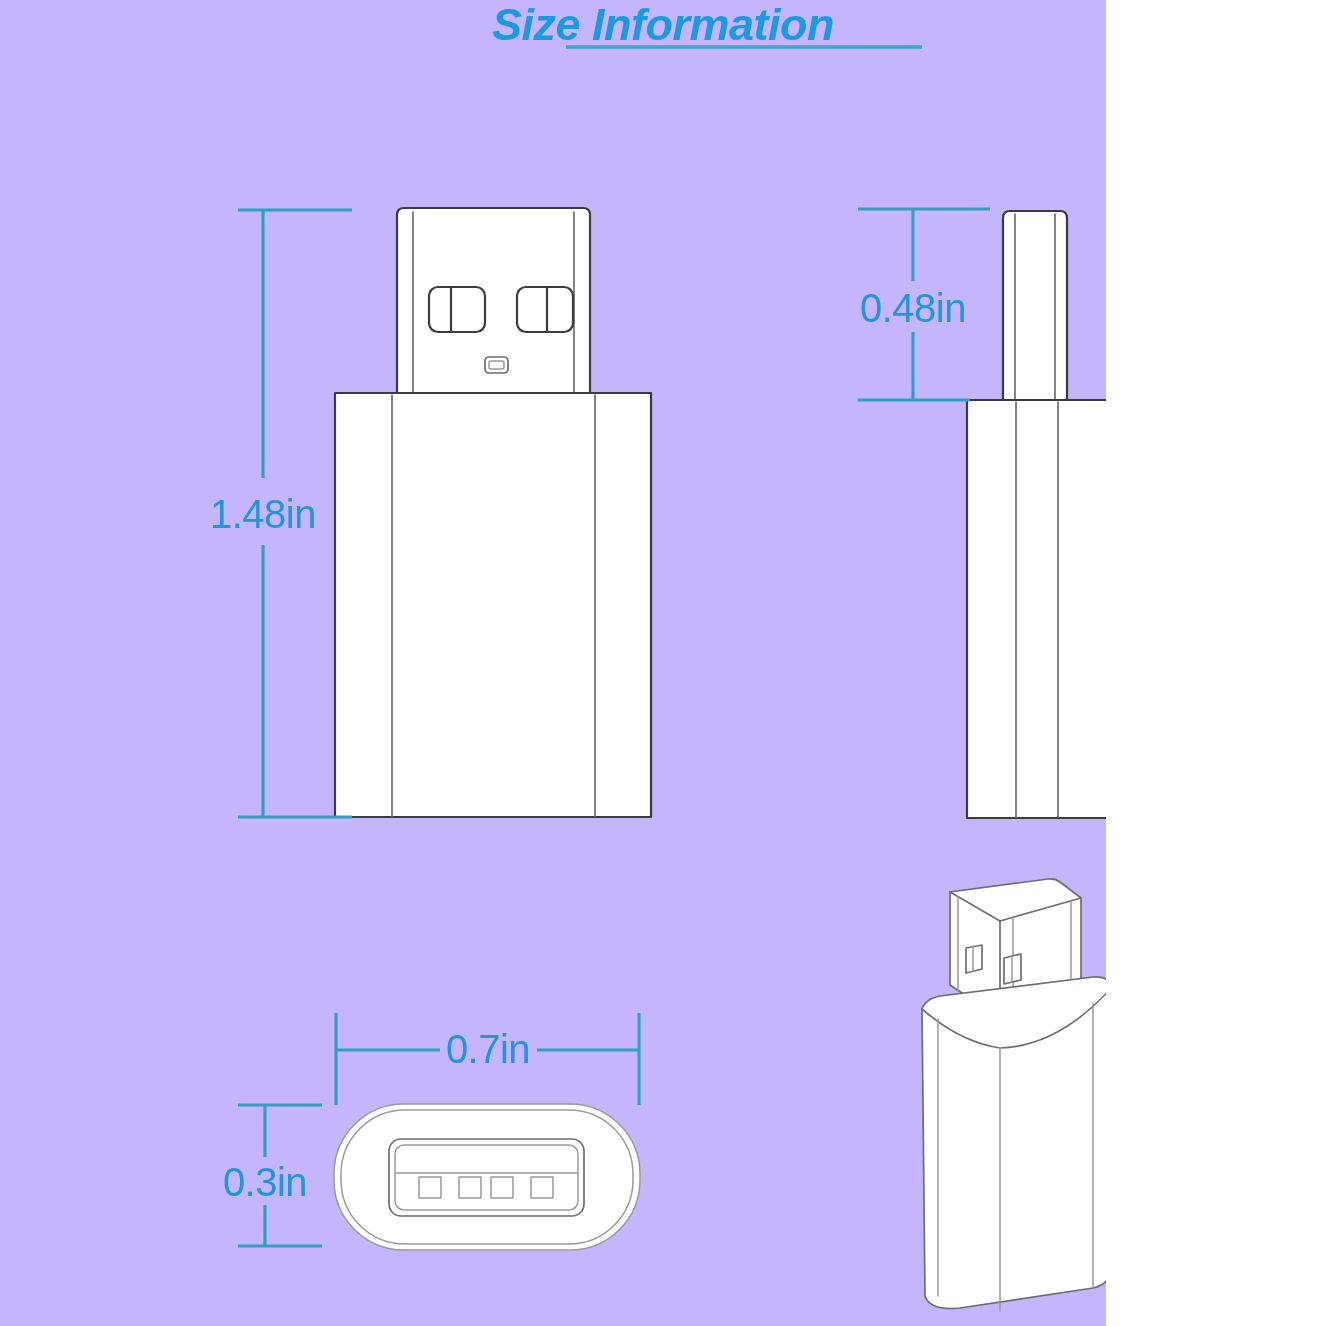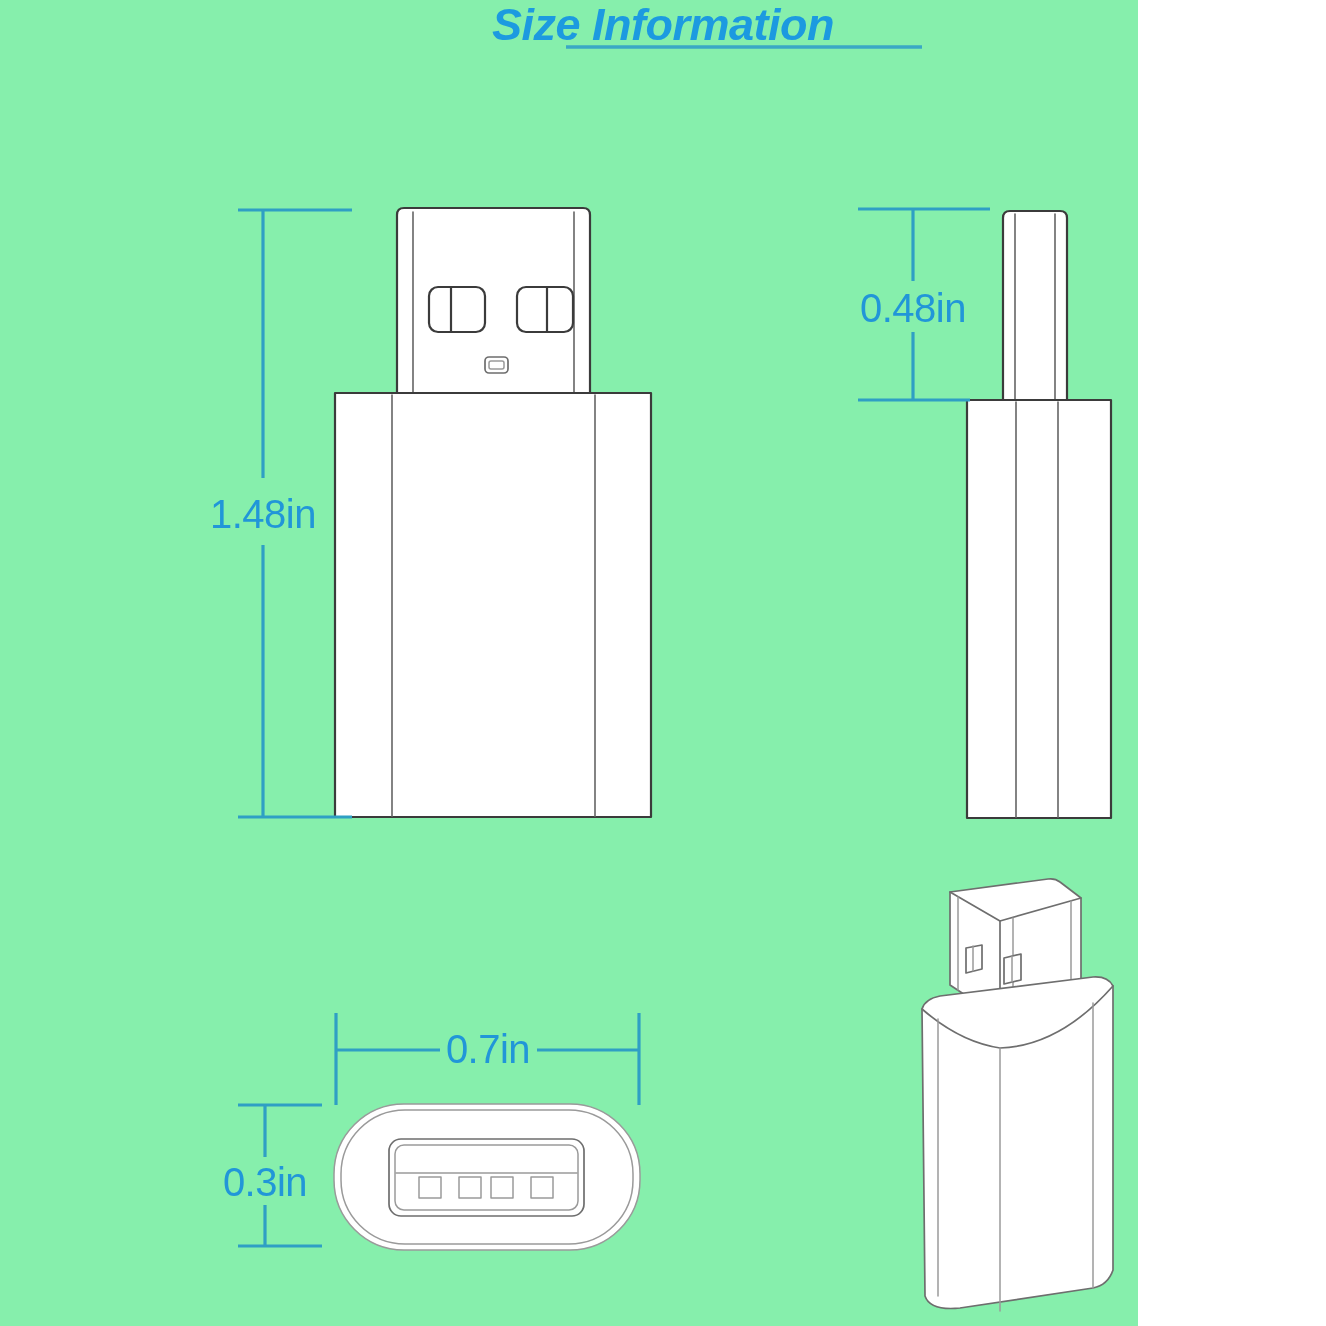--- a/index.html
+++ b/index.html
@@ -7,23 +7,22 @@
     padding: 0;
     background: #ffffff;
   }
   body {
     font-family: "Liberation Sans", sans-serif;
   }
   #page {
     position: relative;
     width: 1106px;
     height: 1326px;
-    background: #86efac;
+    background: #c4b5fd;
     overflow: hidden;
-    padding-left: 32px;
   }
   #page svg {
     position: absolute;
     top: 0;
     left: 0;
     width: 1326px;
     height: 1326px;
   }
   .draw-line {
     fill: none;

